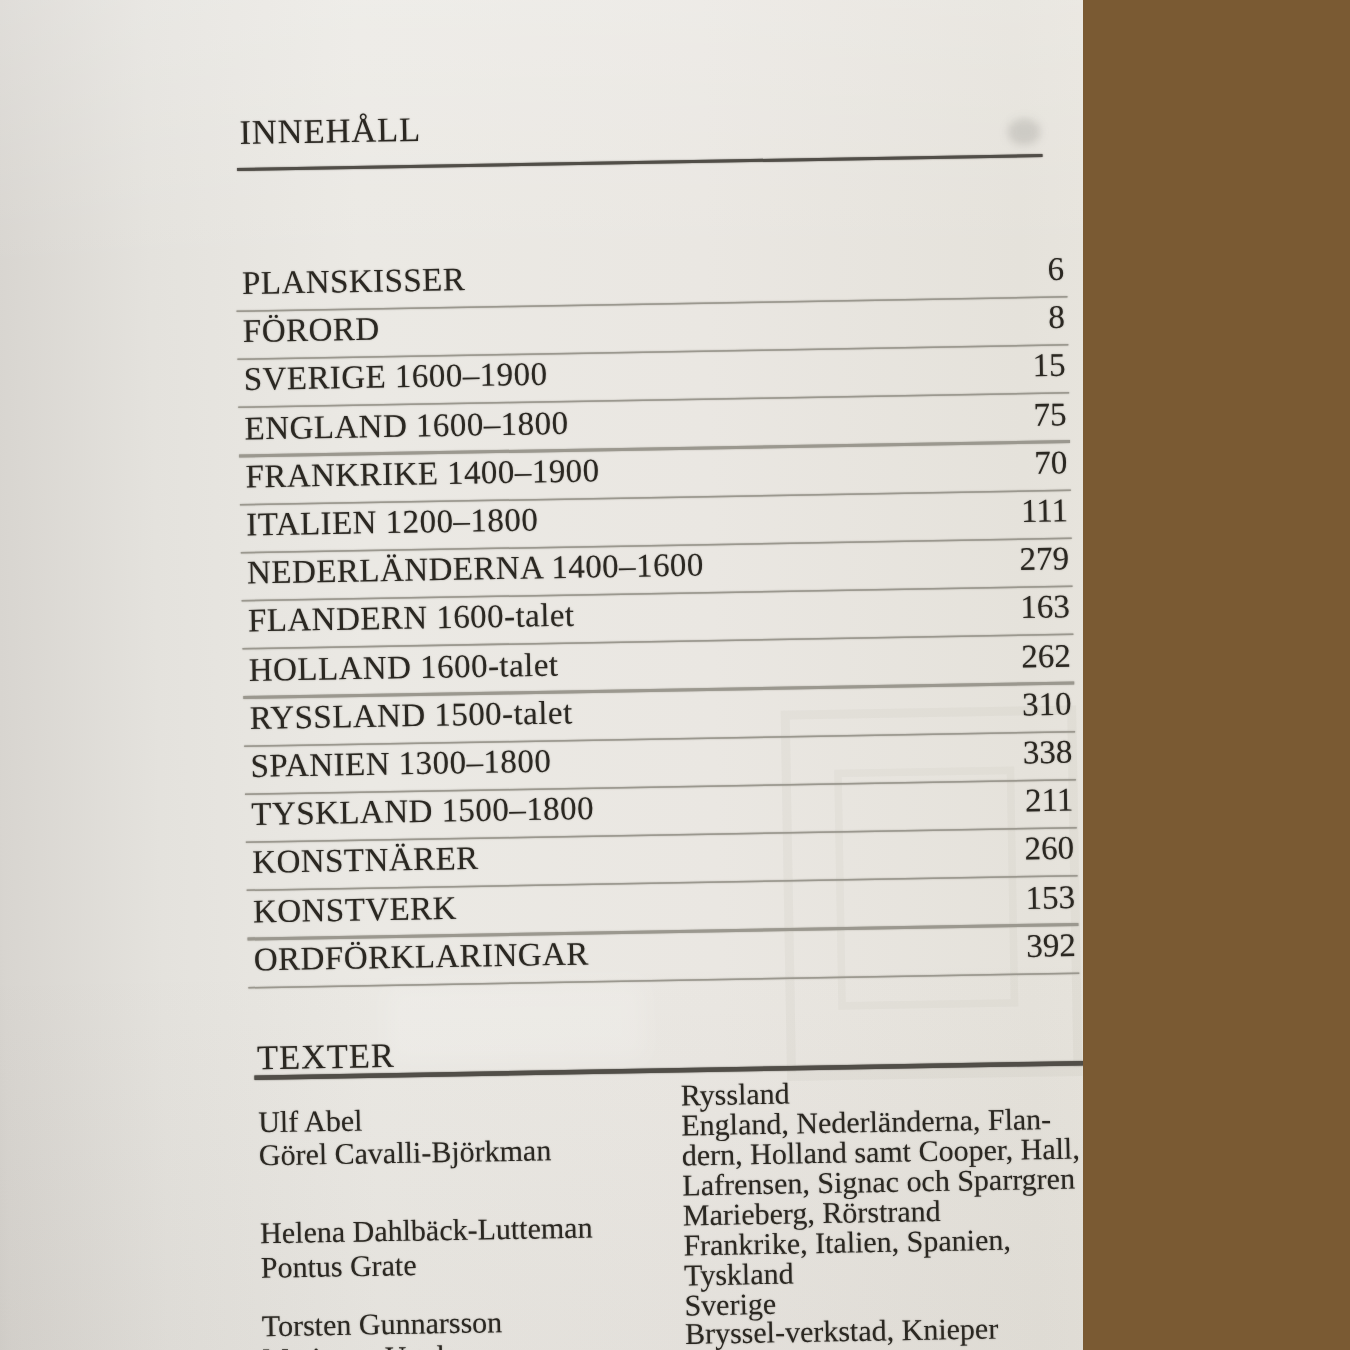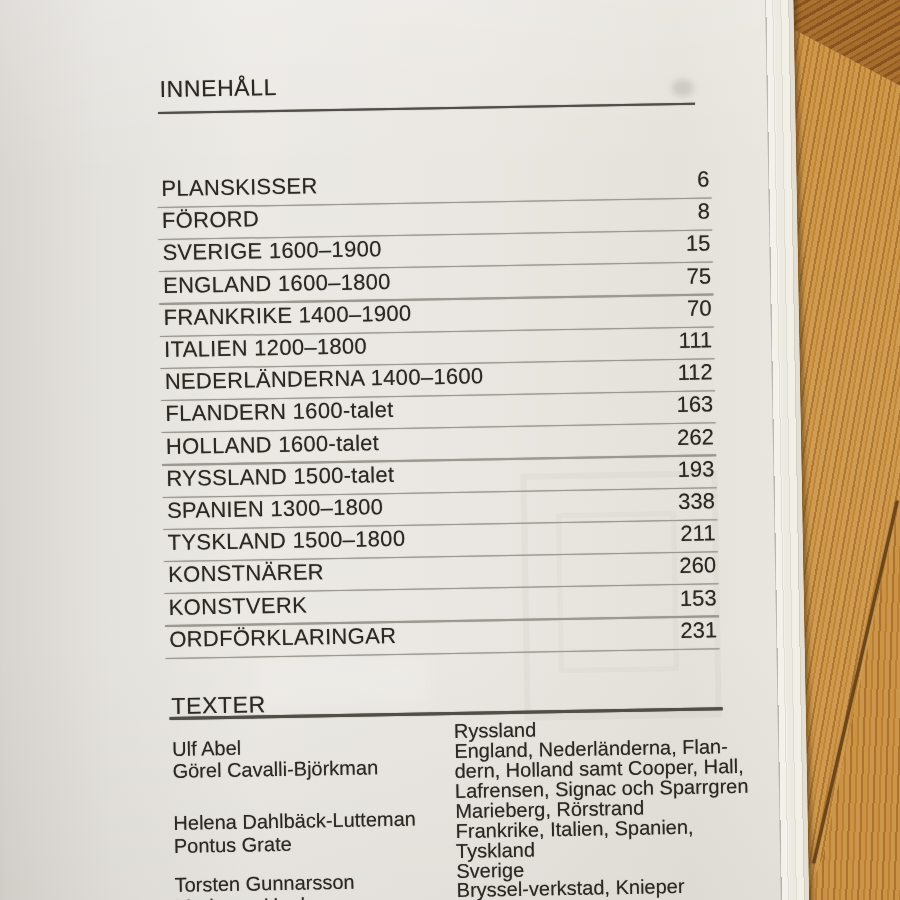--- a/index.html
+++ b/index.html
@@ -1,18 +1,18 @@
 <!DOCTYPE html>
 <html style="--page: #eae7e2; --page_edge: #f3f0e9; --wood: #c8903f; --wood_dark: #a26829; --text: #2b2822; --rule: #9b988f; --heading_rule: #514e48;"><head>
 <meta charset="utf-8">
 <style>
   html,body { margin:0; padding:0; background:#7a5a33; }
   .photo {
-    position:relative; width:900px; height:900px; overflow:hidden;
-    font-family:Liberation Sans, sans-serif;
+    position:relative; width:722px; height:900px; overflow:hidden;
+    font-family:Liberation Serif, serif;
     background: var(--wood, #c8903f);
   }
   
   .wood-layer { position:absolute; inset:0; }
   .wood-main {
     background:
       repeating-linear-gradient(100deg,
         rgba(154,99,38,.55) 0 2px, rgba(211,160,84,.55) 2px 5px,
         rgba(183,124,48,.5) 5px 7px, rgba(214,166,95,.5) 7px 11px),
       linear-gradient(180deg,#c68a38 0,#cb9345 45%,#c78d3e 100%);
@@ -141,36 +141,36 @@
       <span class="toc-page">70</span>
       <span class="toc-rule"></span>
     </div>
     <div class="toc-row" style="--i:5">
       <span class="toc-label">ITALIEN 1200–1800</span>
       <span class="toc-page">111</span>
       <span class="toc-rule"></span>
     </div>
     <div class="toc-row" style="--i:6">
       <span class="toc-label">NEDERLÄNDERNA 1400–1600</span>
-      <span class="toc-page">112</span>
+      <span class="toc-page">279</span>
       <span class="toc-rule"></span>
     </div>
     <div class="toc-row" style="--i:7">
       <span class="toc-label">FLANDERN 1600-talet</span>
       <span class="toc-page">163</span>
       <span class="toc-rule"></span>
     </div>
     <div class="toc-row" style="--i:8">
       <span class="toc-label">HOLLAND 1600-talet</span>
       <span class="toc-page">262</span>
       <span class="toc-rule"></span>
     </div>
     <div class="toc-row" style="--i:9">
       <span class="toc-label">RYSSLAND 1500-talet</span>
-      <span class="toc-page">193</span>
+      <span class="toc-page">310</span>
       <span class="toc-rule"></span>
     </div>
     <div class="toc-row" style="--i:10">
       <span class="toc-label">SPANIEN 1300–1800</span>
       <span class="toc-page">338</span>
       <span class="toc-rule"></span>
     </div>
     <div class="toc-row" style="--i:11">
       <span class="toc-label">TYSKLAND 1500–1800</span>
       <span class="toc-page">211</span>
@@ -181,21 +181,21 @@
       <span class="toc-page">260</span>
       <span class="toc-rule"></span>
     </div>
     <div class="toc-row" style="--i:13">
       <span class="toc-label">KONSTVERK</span>
       <span class="toc-page">153</span>
       <span class="toc-rule"></span>
     </div>
     <div class="toc-row" style="--i:14">
       <span class="toc-label">ORDFÖRKLARINGAR</span>
-      <span class="toc-page">231</span>
+      <span class="toc-page">392</span>
       <span class="toc-rule"></span>
     </div>
 
     <span class="txt section-heading" id="texter-heading">TEXTER</span>
     <div id="texter-rule"></div>
 
     <span class="author" style="top:778px">Ulf Abel</span>
     <span class="author" style="top:800px">Görel Cavalli-Björkman</span>
     <span class="author" style="top:852px">Helena Dahlbäck-Lutteman</span>
     <span class="author" style="top:875px">Pontus Grate</span>

